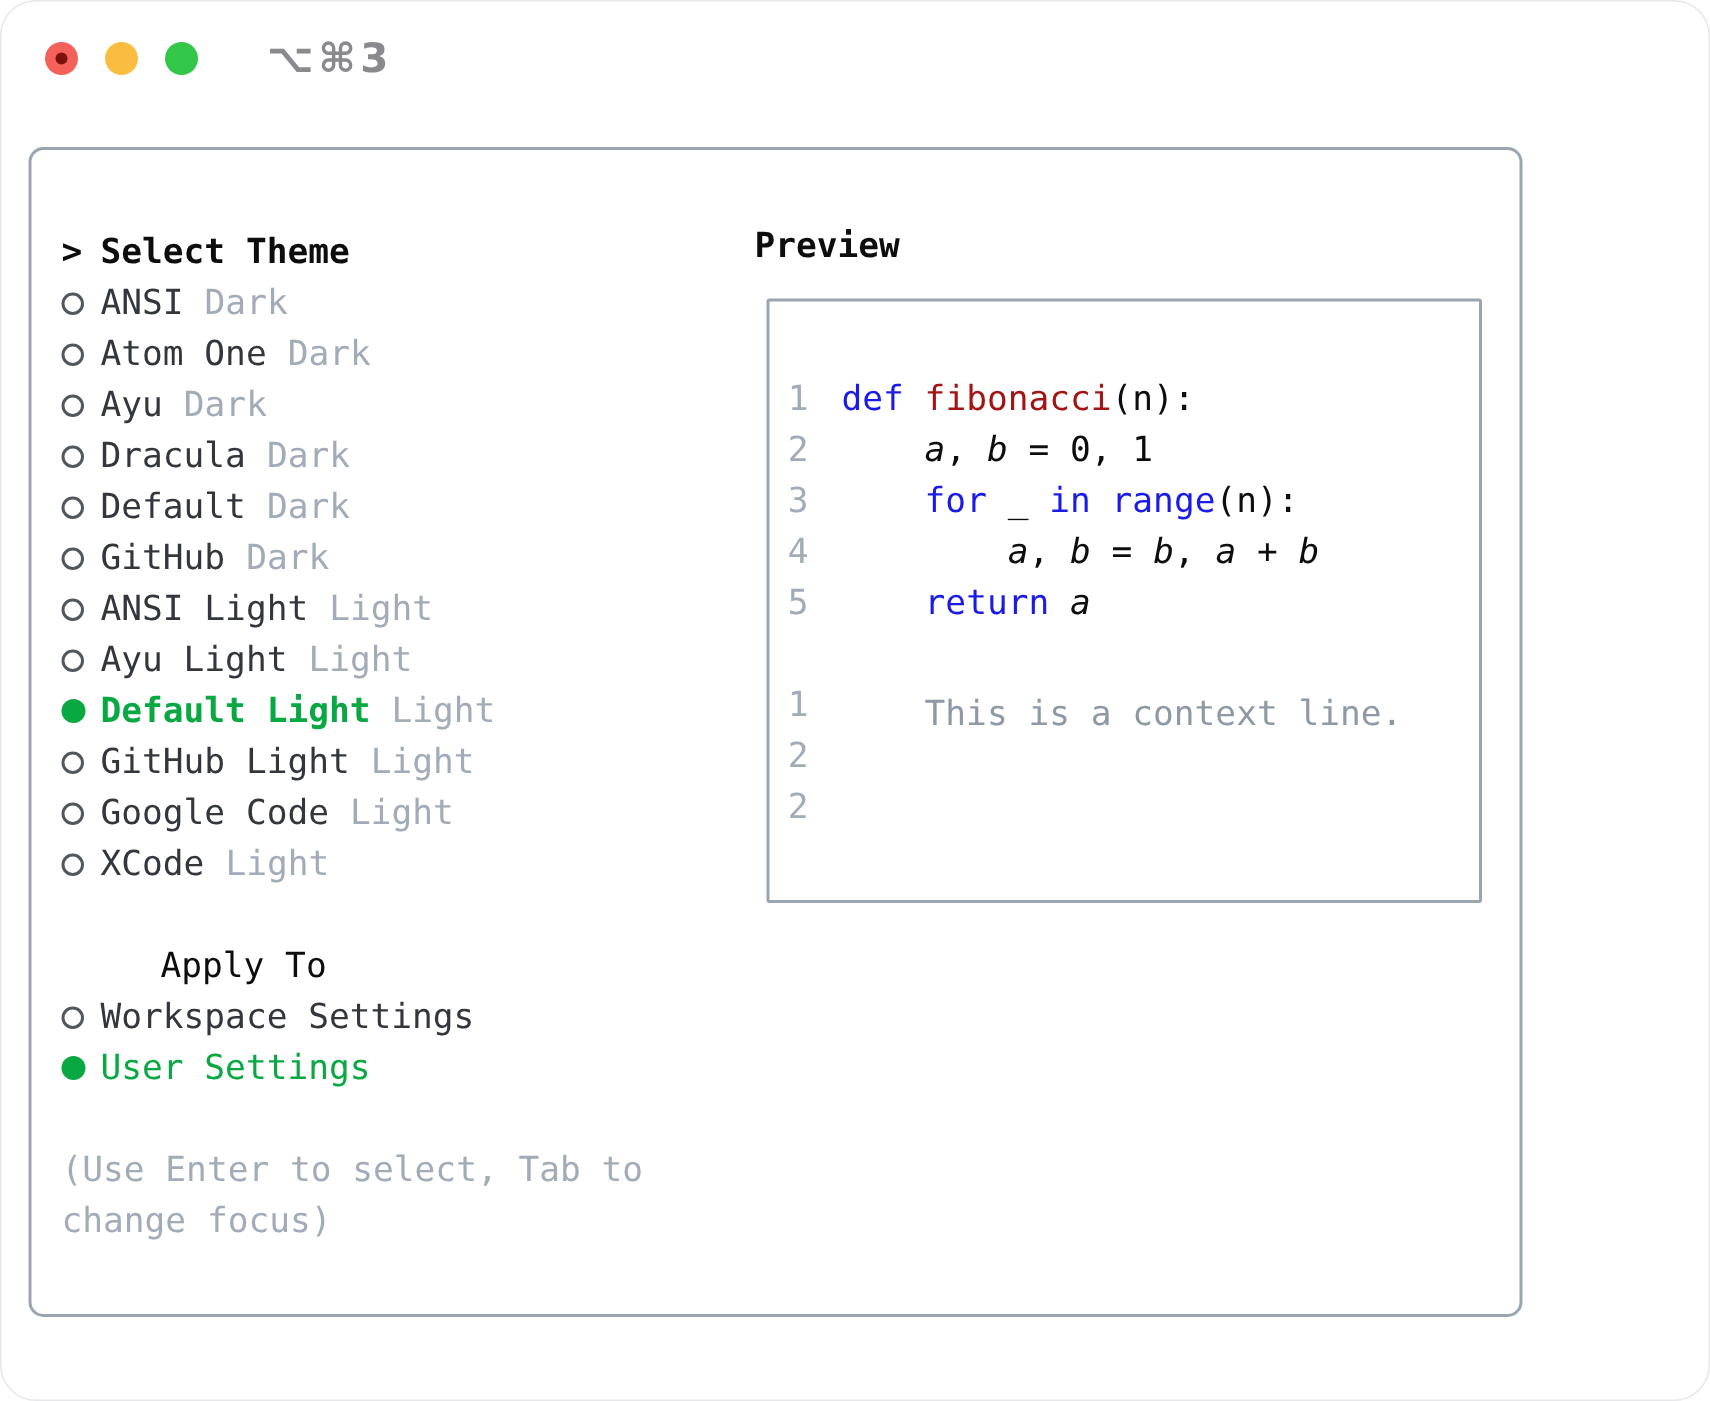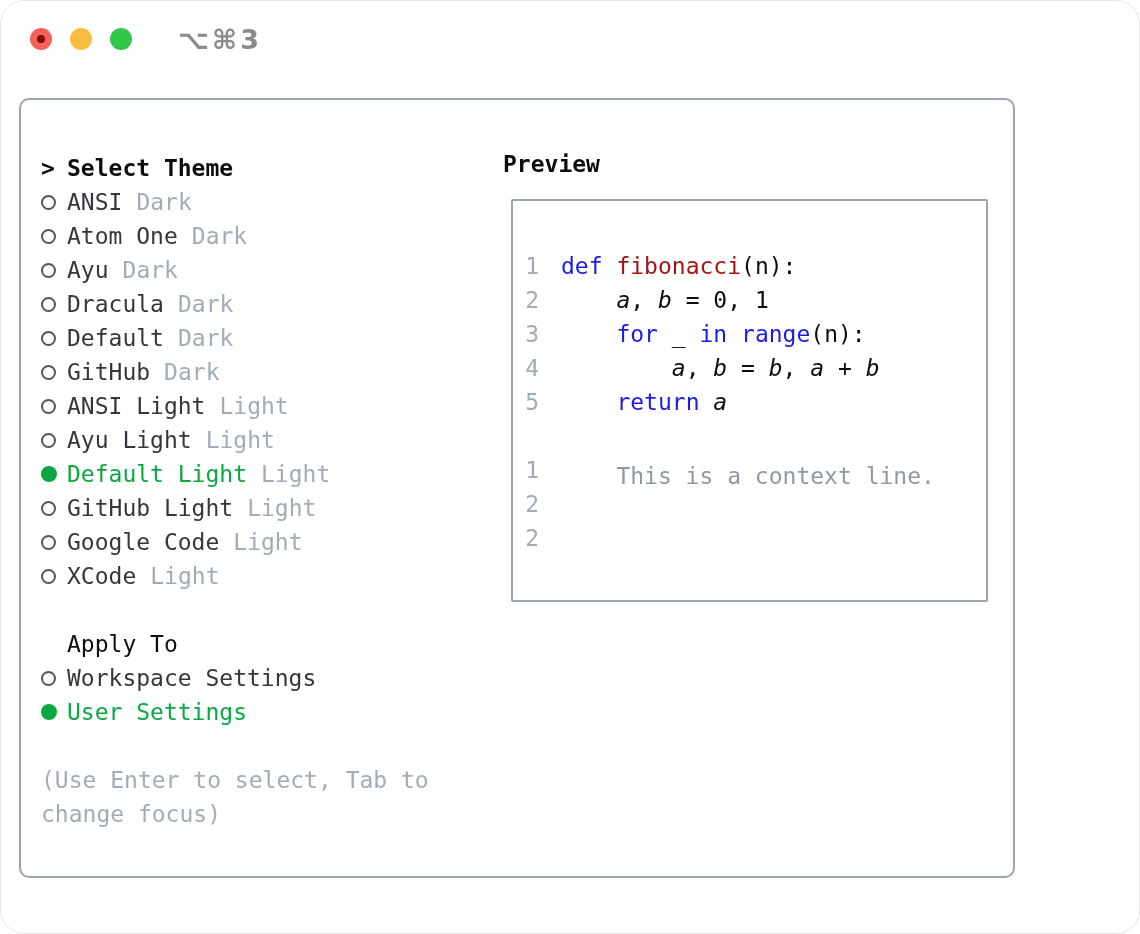--- a/index.html
+++ b/index.html
@@ -60,23 +60,23 @@
   .hdr { color:var(--black); font-weight:bold; }
   .dot-circle {
     width:15px; height:15px; border-radius:50%;
     border:2px solid #52575e; background:transparent;
   }
   .dot-selected {
     width:16px; height:16px; border-radius:50%;
     background:var(--accent-green);
   }
   .tname { color:var(--text-dark); white-space:pre; }
-  .tname.selected { color:var(--accent-green); }
+  .tname.selected { color:var(--accent-green);font-weight:bold; }
   .variant { color:var(--muted-gray); margin-left:14px; white-space:pre; }
-  .apply-title { color:var(--black); }
+  .apply-title { color:var(--black);margin-left:40px; }
   .opt-label { color:var(--text-dark); white-space:pre; }
   .opt-label.selected { color:var(--accent-green); }
   .spacer34 { height:34px; }
   .help {
     color:var(--muted-gray); font-size:23px; line-height:34px;
     width:420px; margin-left:0;
   }
   
   .preview-box {
     margin-top:18px; margin-left:8px;

